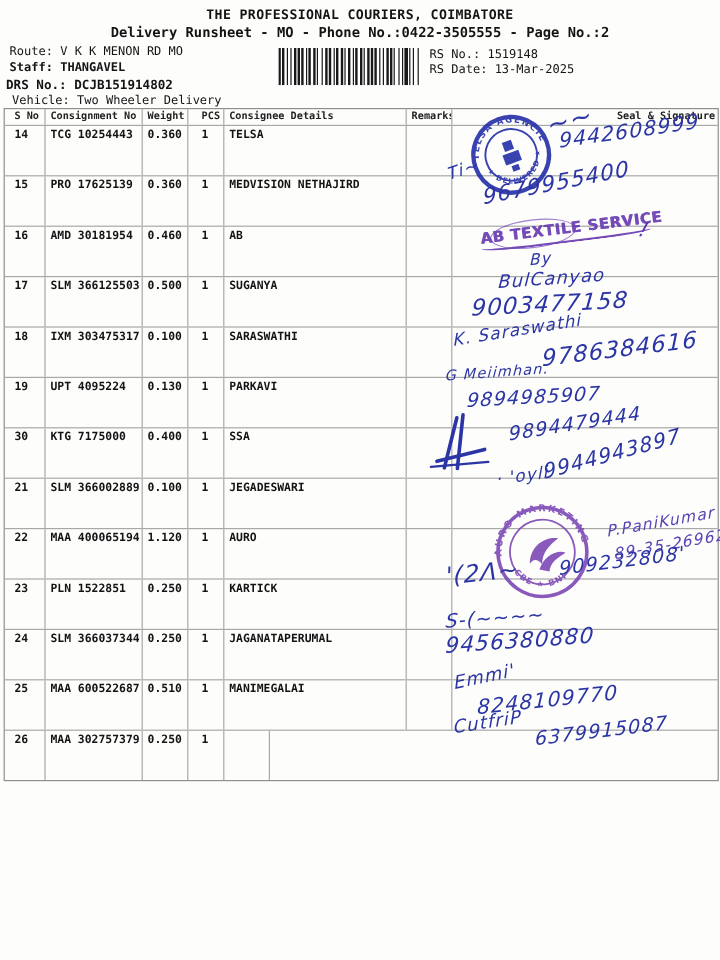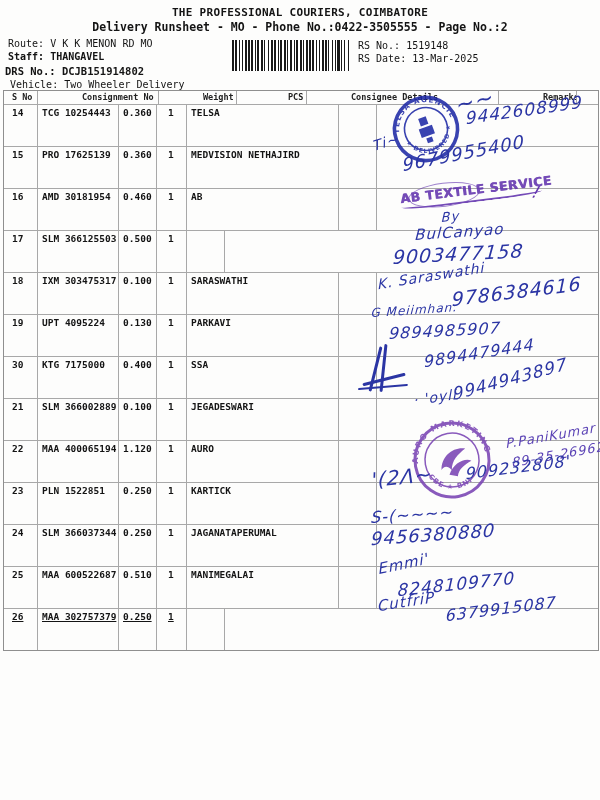--- a/index.html
+++ b/index.html
@@ -17,26 +17,26 @@
   .rsno{left:358px;top:40px;}
   .rsdate{left:358px;top:53px;}
   .barcode{position:absolute;left:232px;top:40px;width:118px;height:31px;display:flex;
            align-items:stretch;overflow:hidden;background:#fff;}
   .bar{flex:none;height:100%;}
   .bar.dark{background:#191919;}
   
   .runsheet{position:absolute;left:3px;top:90px;width:594px;border:1px solid #8f8f8f;
             background:transparent;}
   .trow{display:flex;border-bottom:1px solid #a8a8a8;}
-  .trow:last-child{border-bottom:none;text-decoration:underline;}
+  .trow:last-child{border-bottom:none;}
   .tcell{flex:none;border-right:1px solid #a8a8a8;box-sizing:border-box;
          padding:2px 2px 0 4px;font-size:9.5px;font-weight:bold;white-space:nowrap;overflow:hidden;}
   .tcell:last-child{border-right:none;}
   .thead .tcell{font-size:8.5px;padding-top:1px;color:#222;}
-  .thead{height:13px;gap:40px;}
+  .thead{height:13px;}
   .tdata{height:41px;}
   .c0{width:34px;padding-left:8px;}
   .c1{width:81px;}
   .c2{width:38px;}
   .c3{width:30px;padding-left:11px;}
   .c4{width:152px;}
   .c5{width:38px;}
   .c6{width:221px;}
   .thead .c6{text-align:right;padding-left:0;}
   
@@ -185,20 +185,21 @@
         <div class="tcell c3">1</div>
         <div class="tcell c4">AB</div>
         <div class="tcell c5"></div>
         <div class="tcell c6"></div>
       </div>
       <div class="trow tdata">
         <div class="tcell c0">17</div>
         <div class="tcell c1">SLM 366125503</div>
         <div class="tcell c2">0.500</div>
         <div class="tcell c3">1</div>
+        <div class="tcell c4">SUGANYA</div>
         <div class="tcell c5"></div>
         <div class="tcell c6"></div>
       </div>
       <div class="trow tdata">
         <div class="tcell c0">18</div>
         <div class="tcell c1">IXM 303475317</div>
         <div class="tcell c2">0.100</div>
         <div class="tcell c3">1</div>
         <div class="tcell c4">SARASWATHI</div>
         <div class="tcell c5"></div>

